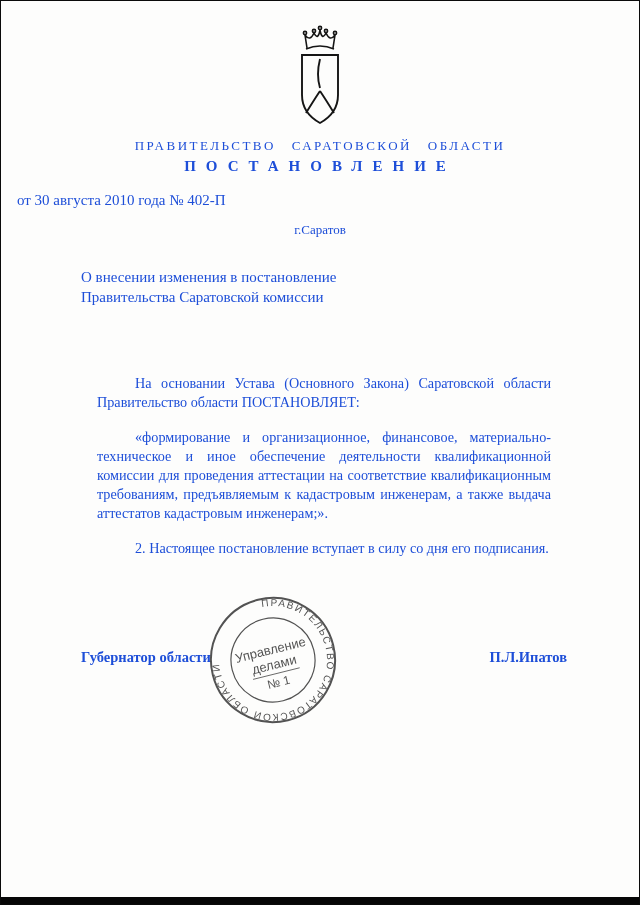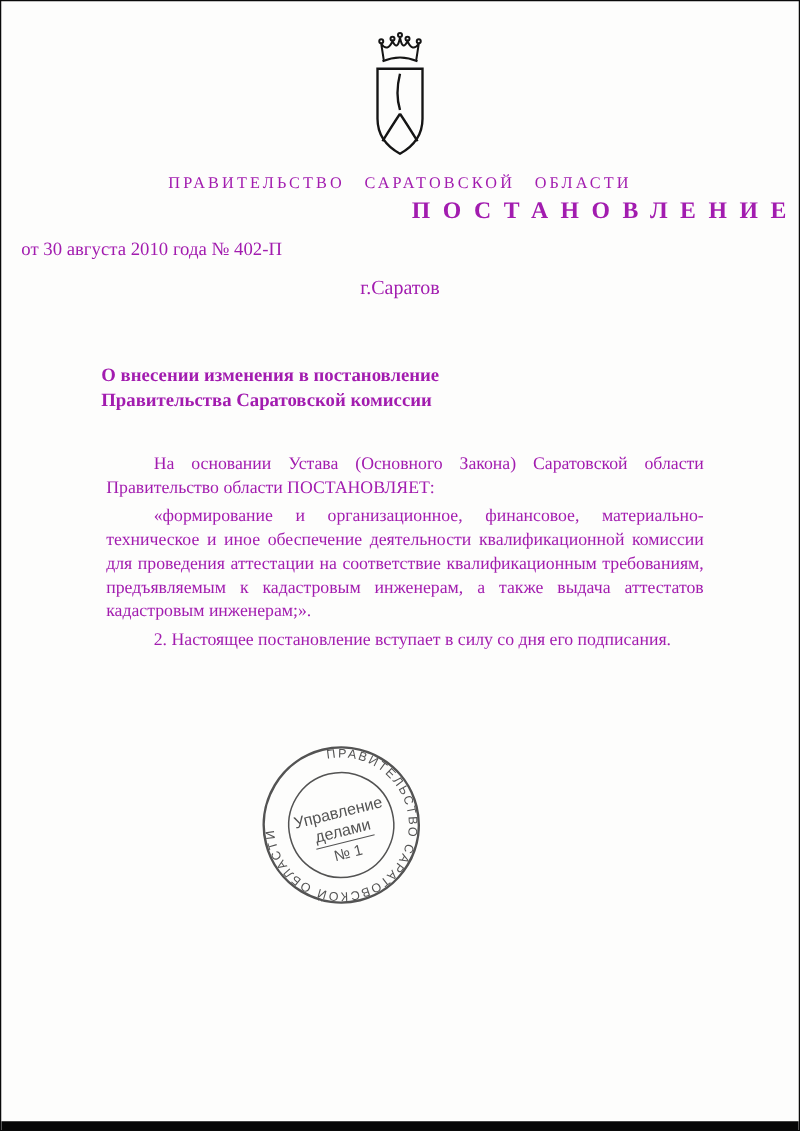--- a/index.html
+++ b/index.html
@@ -8,21 +8,21 @@
     background: #ffffff;
   }
   .page {
     position: relative;
     width: 640px;
     height: 905px;
     background: #fdfdfc;
     border: 1px solid #0a0a0a;
     box-sizing: border-box;
     font-family: "Liberation Serif", serif;
-    color: #a21caf;
+    color: #1d4ed8;
     overflow: hidden;
   }
   .edge-bottom {
     position: absolute;
     left: 0; right: 0; bottom: 0;
     height: 7px;
     background: #060606;
   }
   .coat {
     position: absolute;
@@ -38,61 +38,60 @@
     text-align: center;
     font-size: 13px;
     letter-spacing: 2.5px;
     word-spacing: 10px;
   }
   .doctype {
     position: absolute;
     top: 157px;
     left: 0;
     width: 100%;
-    text-align: right;
-    font-size: 19px;
+    text-align: center;
+    font-size: 15px;
     font-weight: bold;
     letter-spacing: 10px;
   }
   .dateline {
     position: absolute;
     top: 191px;
     left: 16px;
     width: 100%;
     font-size: 15px;
   }
   .city {
     position: absolute;
     top: 221px;
     left: 0;
     width: 100%;
     text-align: center;
-    font-size: 16px;
+    font-size: 13px;
   }
   .subject {
     position: absolute;
     top: 266px;
     left: 80px;
     width: 430px;
     font-size: 15px;
-    font-weight: bold;
+    font-weight: normal;
     line-height: 20px;
-    margin-top: 24px;
   }
   .body-text {
     position: absolute;
     top: 357px;
     left: 80px;
     width: 486px;
     font-size: 14.2px;
     line-height: 19px;
     text-align: justify;
   }
   .body-text p {
-    margin: 4px;
+    margin: 16px;
     text-indent: 38px;
   }
   .sig-row {
     position: absolute;
     top: 648px;
     left: 80px;
     width: 486px;
     display: flex;
     justify-content: space-between;
     font-size: 14.5px;
@@ -144,20 +143,24 @@
     <div>О внесении изменения в постановление</div>
     <div>Правительства Саратовской комиссии</div>
   </div>
 
   <div class="body-text">
     <p>На основании Устава (Основного Закона) Саратовской области Правительство области ПОСТАНОВЛЯЕТ:</p>
     <p>«формирование и организационное, финансовое, материально-техническое и иное обеспечение деятельности квалификационной комиссии для проведения аттестации на соответствие квалификационным требованиям, предъявляемым к кадастровым инженерам, а также выдача аттестатов кадастровым инженерам;».</p>
     <p>2. Настоящее постановление вступает в силу со дня его подписания.</p>
   </div>
 
+  <div class="sig-row">
+    <span>Губернатор области</span>
+    <span>П.Л.Ипатов</span>
+  </div>
 
   <svg class="stamp" width="152" height="152" viewBox="0 0 152 152" aria-hidden="true">
     <defs>
       <path id="ring-path" d="M76,22 a54,54 0 1,1 -0.02,0" fill="none"></path>
     </defs>
     <circle cx="76" cy="76" r="62" fill="none" stroke="#2e2e2e" stroke-width="2"></circle>
     <circle cx="76" cy="76" r="42" fill="none" stroke="#2e2e2e" stroke-width="1.2"></circle>
     <text font-size="10" letter-spacing="1.5">
       <textPath href="#ring-path" startOffset="2">ПРАВИТЕЛЬСТВО САРАТОВСКОЙ ОБЛАСТИ</textPath>
     </text>

